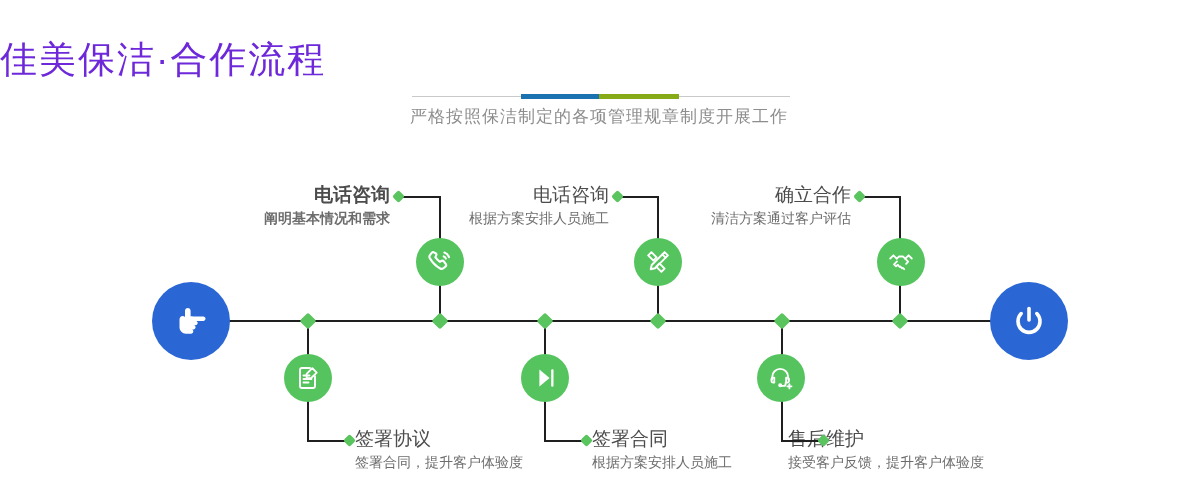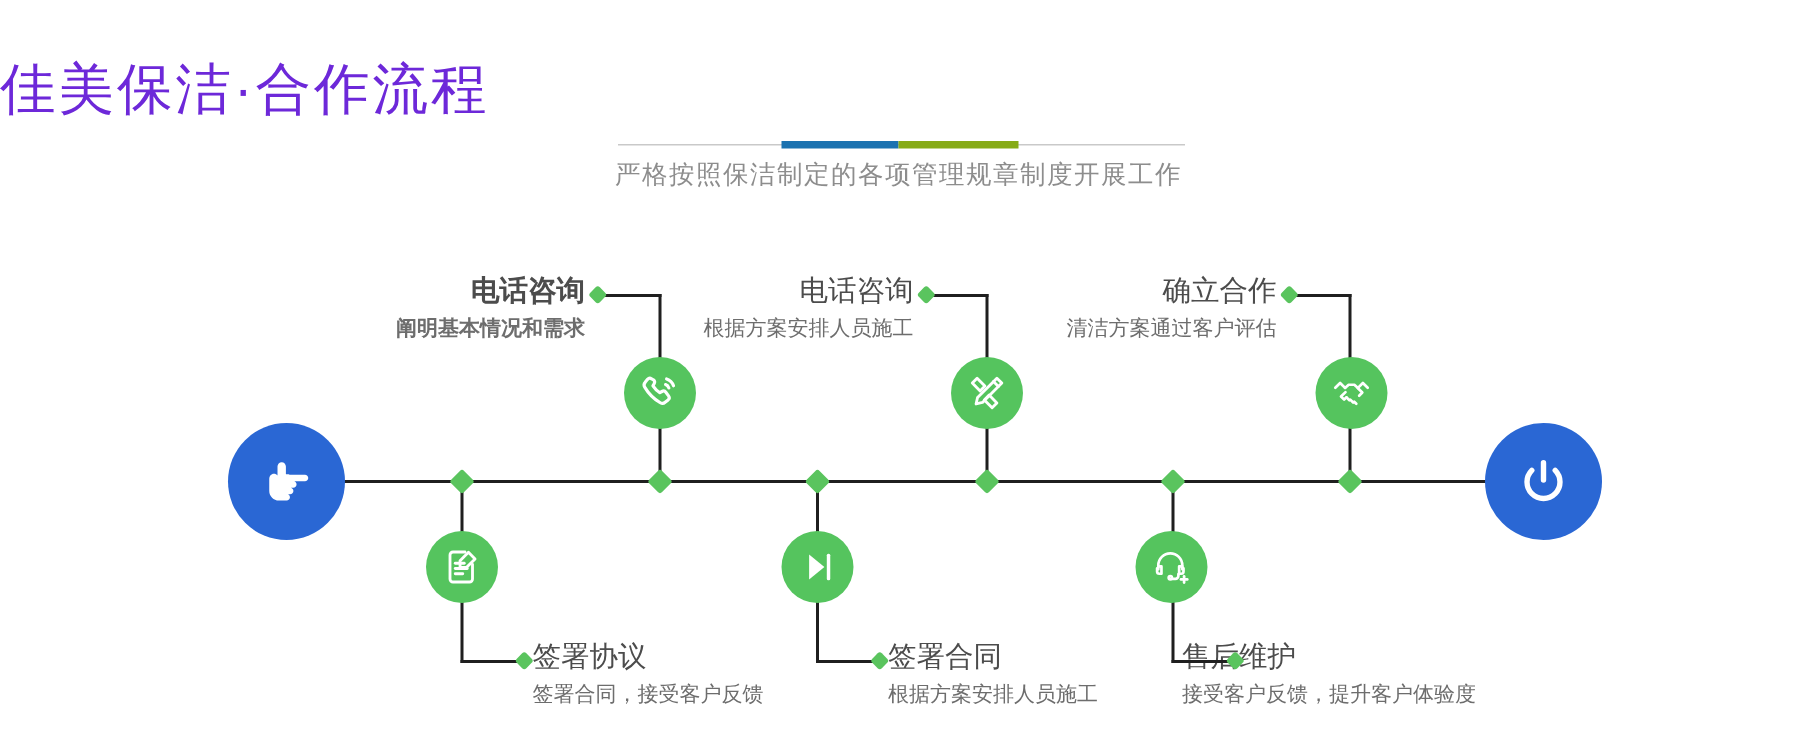--- a/index.html
+++ b/index.html
@@ -251,21 +251,21 @@
       </svg>
     </span>
   </div>
   <div class="vline" style="left:307px; top:172px; height:36px;"></div>
   <div class="vline" style="left:307px; top:248px; height:44px;"></div>
   <div class="hline" style="left:307px; top:290px; width:43px;"></div>
   <div class="small-dot" style="left:345px; top:286px;"></div>
   <div class="diamond" style="left:302px; top:165px;"></div>
   <div class="label align-left" style="left:355px; top:276px; width:250px;">
     <span class="lbl-title">签署协议</span>
-    <span class="lbl-sub">签署合同，接受客户反馈</span>
+    <span class="lbl-sub">签署合同，提升客户体验度</span>
   </div>
 
   <div class="node-icon" style="left:634px; top:88px;">
     <span>
       <svg width="30" height="30" viewBox="0 0 30 30">
         <g fill="none" stroke="#ffffff" stroke-width="1.9" stroke-linecap="round" stroke-linejoin="round">
           <path d="M21.6 5.1l3.3 3.3-12.9 12.9-4.3 1 1-4.3z"></path>
           <path d="M19.3 7.4l3.3 3.3"></path>
           <path d="M8.4 5.2l5.2 5.2-3.2 3.2-5.2-5.2z"></path>
           <path d="M16.4 16.4l5.2 5.2-3.2 3.2-5.2-5.2z"></path>

